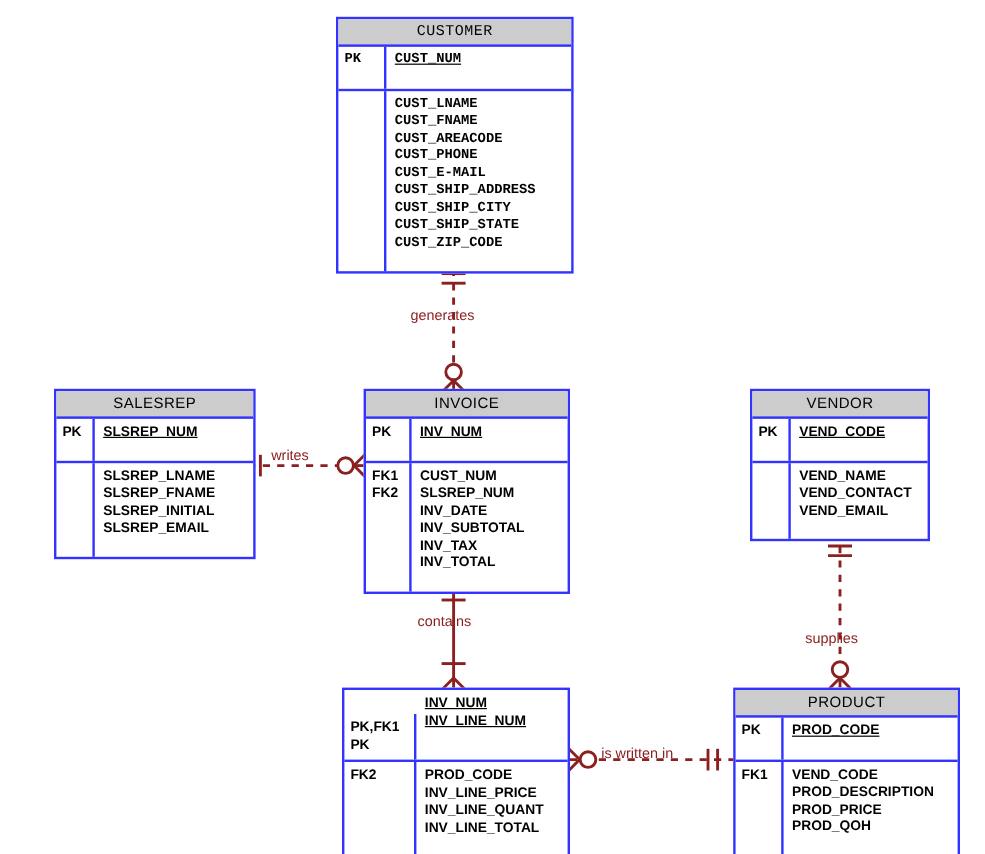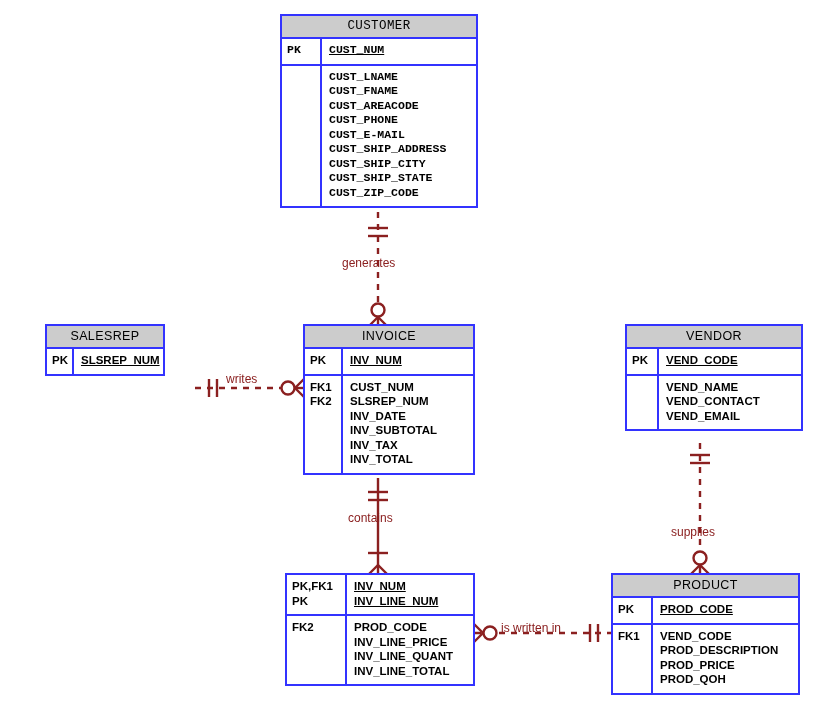--- a/index.html
+++ b/index.html
@@ -46,21 +46,21 @@
     border-right: 2px solid #3333ff;
     padding: 4px 4px 5px 5px;
     font-size: 11.5px;
     font-weight: bold;
     color: #000000;
     line-height: 14.5px;
     white-space: nowrap;
   }
   .attrcol {
     box-sizing: border-box;
-    padding: 4px 5px 6px 7px;
+    padding: 4px 5px 16px 7px;
     font-size: 11.5px;
     font-weight: bold;
     color: #000000;
     line-height: 14.5px;
     white-space: nowrap;
     flex: 1;
   }
   .attrcol .pk-attr {
     text-decoration: underline;
   }
@@ -183,28 +183,37 @@
         <span class="attr-line">CUST_PHONE</span>
         <span class="attr-line">CUST_E-MAIL</span>
         <span class="attr-line">CUST_SHIP_ADDRESS</span>
         <span class="attr-line">CUST_SHIP_CITY</span>
         <span class="attr-line">CUST_SHIP_STATE</span>
         <span class="attr-line">CUST_ZIP_CODE</span>
       </div>
     </div>
   </div>
 
-  <div class="entity" style="left:45px; top:324px; width:120px;">
+  <div class="entity" style="left:45px; top:324px; width:168px;">
     <div class="entity-header">SALESREP</div>
     <div class="section">
       <div class="keycol" style="width:32px;">
         <span class="attr-line">PK</span>
       </div>
       <div class="attrcol">
         <span class="attr-line pk-attr">SLSREP_NUM</span>
+      </div>
+    </div>
+    <div class="section">
+      <div class="keycol" style="width:32px;">&nbsp;</div>
+      <div class="attrcol">
+        <span class="attr-line">SLSREP_LNAME</span>
+        <span class="attr-line">SLSREP_FNAME</span>
+        <span class="attr-line">SLSREP_INITIAL</span>
+        <span class="attr-line">SLSREP_EMAIL</span>
       </div>
     </div>
   </div>
 
   <div class="entity" style="left:303px; top:324px; width:172px;">
     <div class="entity-header">INVOICE</div>
     <div class="section">
       <div class="keycol" style="width:38px;">
         <span class="attr-line">PK</span>
       </div>
@@ -221,21 +230,21 @@
         <span class="attr-line">CUST_NUM</span>
         <span class="attr-line">SLSREP_NUM</span>
         <span class="attr-line">INV_DATE</span>
         <span class="attr-line">INV_SUBTOTAL</span>
         <span class="attr-line">INV_TAX</span>
         <span class="attr-line">INV_TOTAL</span>
       </div>
     </div>
   </div>
 
-  <div class="entity" style="left:625px; top:324px; width:178px;">
+  <div class="entity" style="left:625px; top:324px; width:150px;">
     <div class="entity-header">VENDOR</div>
     <div class="section">
       <div class="keycol" style="width:32px;">
         <span class="attr-line">PK</span>
       </div>
       <div class="attrcol">
         <span class="attr-line pk-attr">VEND_CODE</span>
       </div>
     </div>
     <div class="section">
@@ -243,21 +252,21 @@
       <div class="attrcol">
         <span class="attr-line">VEND_NAME</span>
         <span class="attr-line">VEND_CONTACT</span>
         <span class="attr-line">VEND_EMAIL</span>
       </div>
     </div>
   </div>
 
   <div class="entity" style="left:285px; top:573px; width:190px;">
     <div class="section">
-      <div class="keycol" style="width:60px;">
+      <div class="keycol" style="width:60px;margin-top:20px;">
         <span class="attr-line">PK,FK1</span>
         <span class="attr-line">PK</span>
       </div>
       <div class="attrcol">
         <span class="attr-line pk-attr">INV_NUM</span>
         <span class="attr-line pk-attr">INV_LINE_NUM</span>
       </div>
     </div>
     <div class="section">
       <div class="keycol" style="width:60px;">

